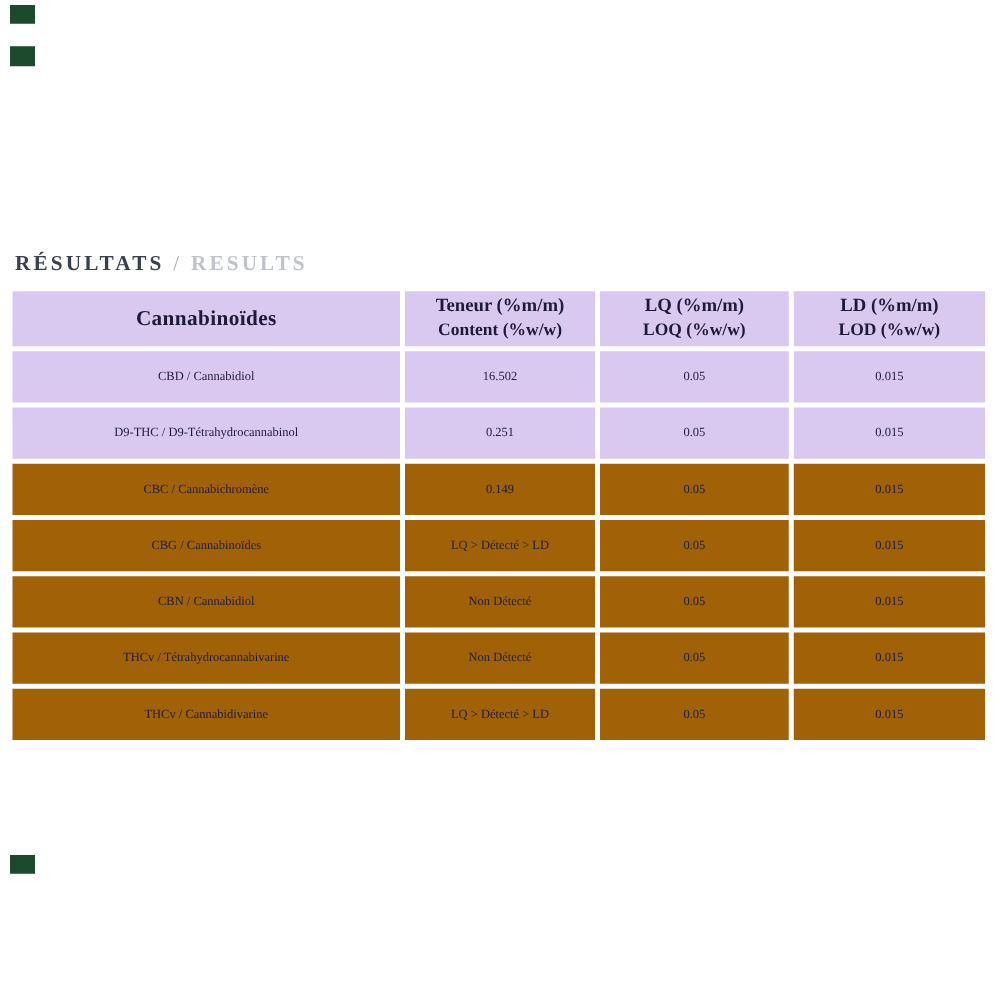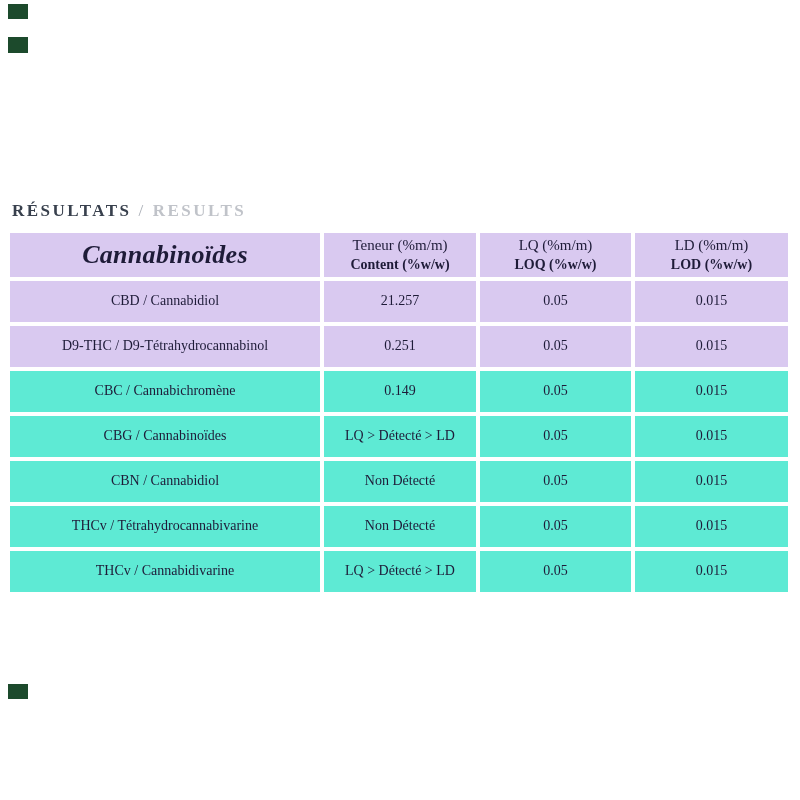--- a/index.html
+++ b/index.html
@@ -29,25 +29,25 @@
     grid-template-columns:310fr 152fr 151fr 153fr;
     grid-template-rows:44px repeat(7,41px);
     gap:4px;
   }
   .trow{display:contents;}
   .cell{
     display:flex;flex-direction:column;align-items:center;justify-content:center;
     text-align:center;color:#1e1b38;line-height:1.35;padding:0 6px;box-sizing:border-box;
   }
   .bg-dark{background:#d9c9f0;}
-  .bg-light{background:#5eead4;}
-  .h-main{font-size:26px;font-weight:600;letter-spacing:0.3px;font-style:italic;}
-  .h-sub .l1{font-size:15px;font-weight:400;text-align:center;}
+  .bg-light{background:#a16207;}
+  .h-main{font-size:17px;font-weight:600;letter-spacing:0.3px;}
+  .h-sub .l1{font-size:15px;font-weight:700;text-align:center;}
   .h-sub .l2{font-size:14px;font-weight:700;}
-  .data{font-size:14px;font-weight:500;}
+  .data{font-size:10px;font-weight:500;}
 </style>
 </head>
 <body>
 
 <div class="page">
 
   <div class="green-block gb1"></div>
   <div class="green-block gb2"></div>
   <div class="green-block gb3"></div>
 
@@ -66,21 +66,21 @@
         <div class="l2">LOQ (%w/w)</div>
       </div>
       <div class="cell bg-dark h-sub">
         <div class="l1">LD (%m/m)</div>
         <div class="l2">LOD (%w/w)</div>
       </div>
     </div>
 
     <div class="trow">
       <div class="cell bg-dark data">CBD / Cannabidiol</div>
-      <div class="cell bg-dark data">21.257</div>
+      <div class="cell bg-dark data">16.502</div>
       <div class="cell bg-dark data">0.05</div>
       <div class="cell bg-dark data">0.015</div>
     </div>
 
     <div class="trow">
       <div class="cell bg-dark data">D9-THC / D9-Tétrahydrocannabinol</div>
       <div class="cell bg-dark data">0.251</div>
       <div class="cell bg-dark data">0.05</div>
       <div class="cell bg-dark data">0.015</div>
     </div>

